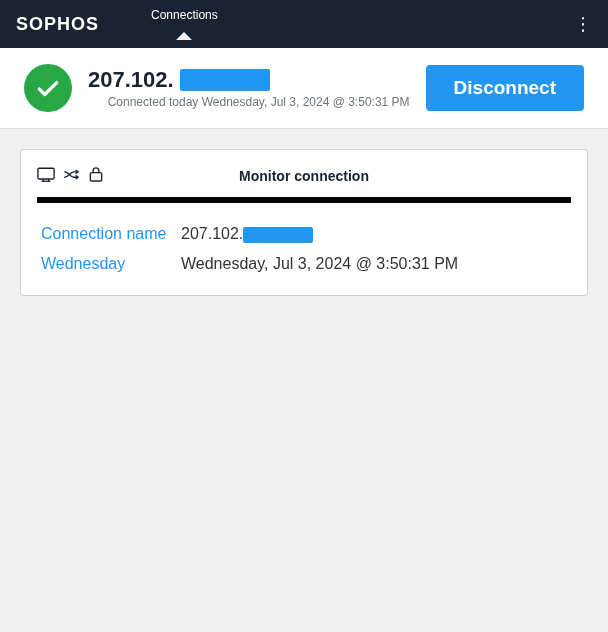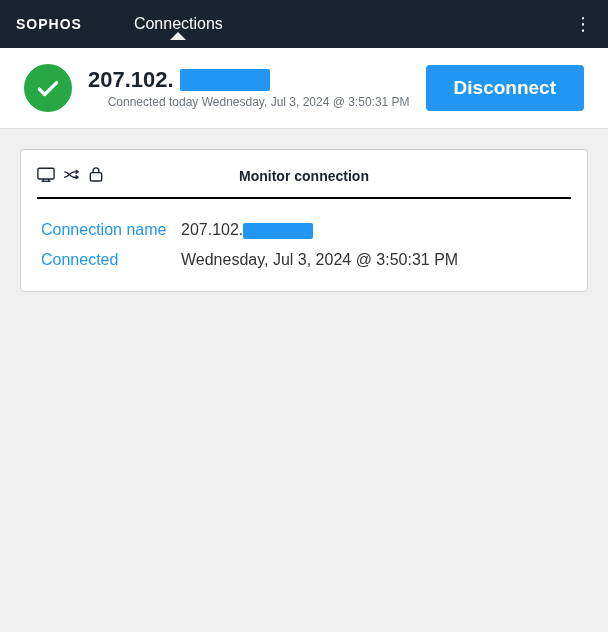--- a/index.html
+++ b/index.html
@@ -14,38 +14,37 @@
     .navbar {
       background: #1a2332;
       height: 48px;
       display: flex;
       align-items: center;
       padding: 0 16px;
       position: relative;
     }
     .navbar-brand {
       color: #fff;
-      font-size: 14px;
+      font-size: 18px;
       font-weight: bold;
       letter-spacing: 1px;
       margin-right: 32px;
     }
     .navbar-tabs {
       display: flex;
       align-items: center;
       gap: 0;
       flex: 1;
     }
     .nav-tab {
       color: #fff;
-      font-size: 16px;
+      font-size: 12px;
       padding: 0 20px;
       height: 32px;
       display: flex;
-      align-items: center;
       cursor: pointer;
       position: relative;
     }
     .nav-tab.active {
       color: #fff;
     }
     .nav-tab.active::after {
       content: '';
       position: absolute;
       bottom: 0;
@@ -137,21 +136,21 @@
       background: #fff;
       border: 1px solid #d0d0d0;
       border-radius: 4px;
       padding: 16px;
     }
 
     .card-header {
       display: flex;
       align-items: center;
       padding-bottom: 12px;
-      border-bottom: 2px solid #000000;
+      border-bottom: 6px solid #000000;
       margin-bottom: 16px;
       position: relative;
     }
     .card-icons {
       display: flex;
       align-items: center;
       gap: 8px;
       margin-right: auto;
     }
     .card-title {
@@ -254,19 +253,19 @@
 
     <table class="detail-table">
       <tbody>
         <tr>
           <td>Connection name</td>
           <td>
             <span>207.102.</span><span class="redacted-cell"></span>
           </td>
         </tr>
         <tr>
-          <td>Connected</td>
+          <td>Wednesday</td>
           <td>Wednesday, Jul 3, 2024 @ 3:50:31 PM</td>
         </tr>
       </tbody>
     </table>
   </div>
 </div>
 
 </body></html>

